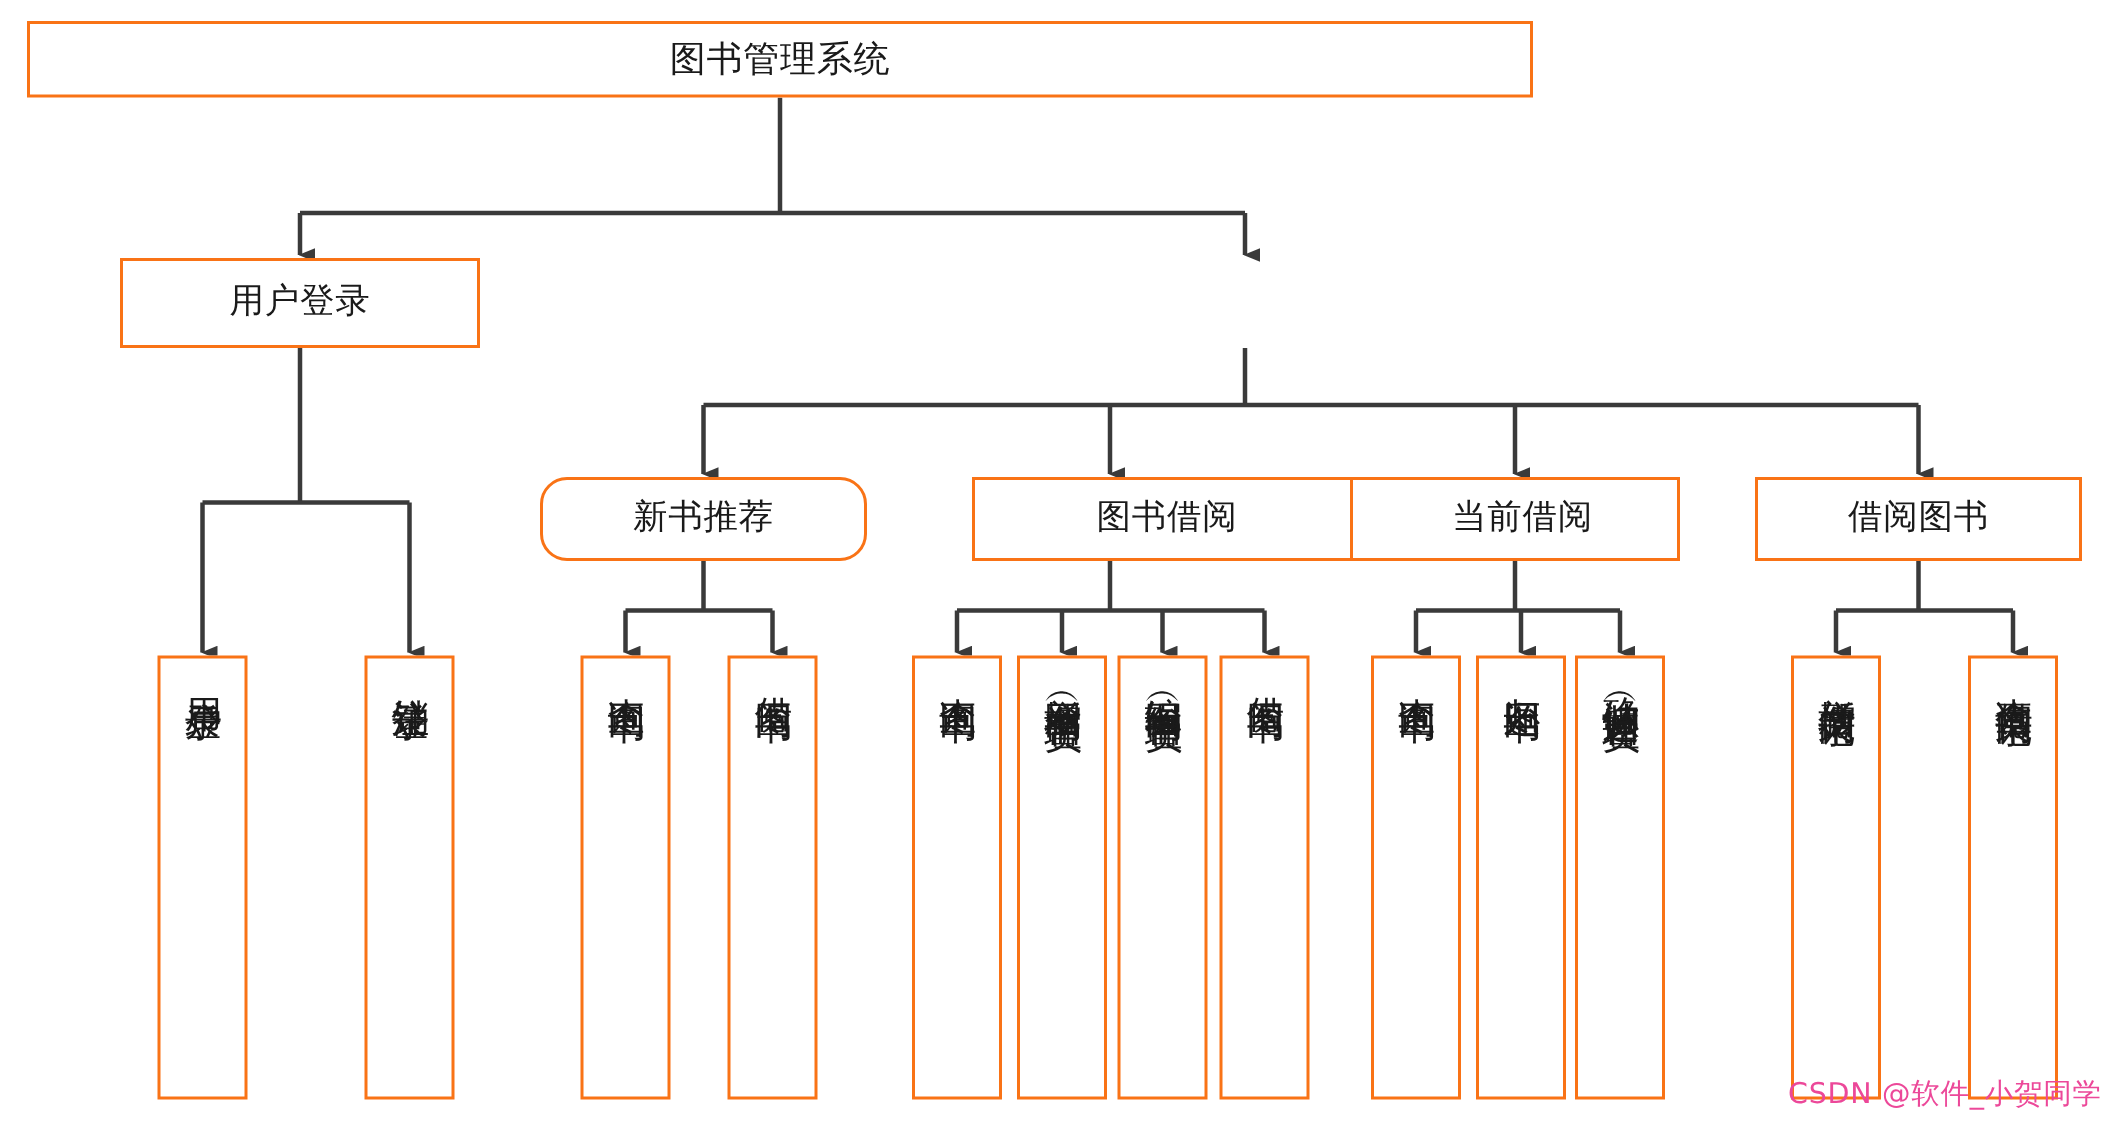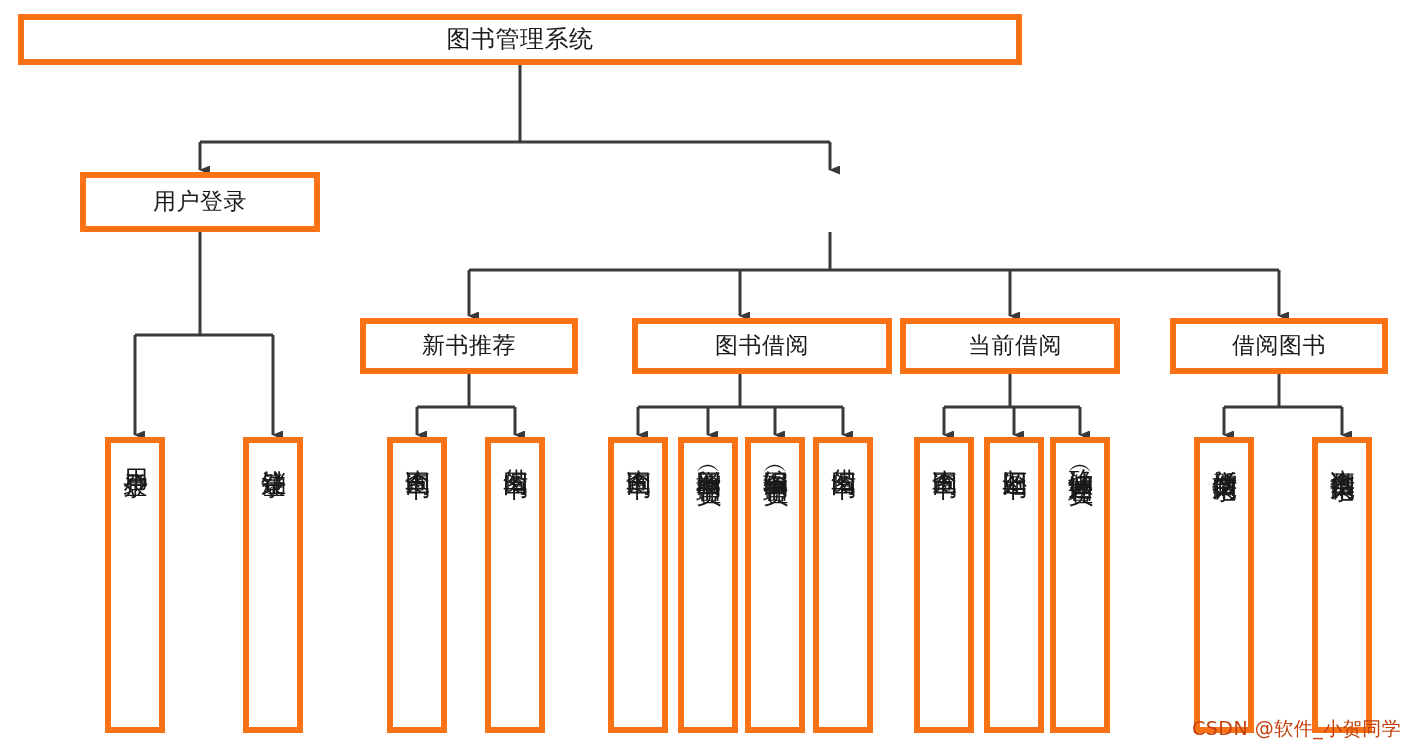--- a/index.html
+++ b/index.html
@@ -24,21 +24,21 @@
     position: absolute;
     left: 0;
     top: 0;
     width: 1405px;
     height: 747px;
     pointer-events: none;
   }
   .node {
     position: absolute;
     box-sizing: border-box;
-    border: 6px solid #f97316;
+    border: 2px solid #f97316;
     background: #ffffff;
     display: flex;
     align-items: center;
     justify-content: center;
     color: #1a1a1a;
     z-index: 2;
   }
   .node .label {
     display: block;
     text-align: center;
@@ -125,24 +125,24 @@
   </svg>
 
   <div class="node root horiz" id="node-root" style="left: 18px; top: 14px; width: 1004px; height: 51px;">
     <span class="label">图书管理系统</span>
   </div>
 
   <div class="node horiz" id="node-user_login" style="left: 80px; top: 172px; width: 240px; height: 60px;">
     <span class="label">用户登录</span>
   </div>
 
-  <div class="node horiz" id="node-new_book_rec" style="left: 360px; top: 318px; width: 218px; height: 56px;">
+  <div class="node horiz" id="node-new_book_rec" style="left: 360px; top: 318px; width: 218px; height: 56px; border-radius: 18px;">
     <span class="label">新书推荐</span>
   </div>
-  <div class="node horiz" id="node-book_borrow" style="left: 632px; top: 318px; width: 260px; height: 56px;">
+  <div class="node horiz" id="node-book_borrow" style="left: 648px; top: 318px; width: 260px; height: 56px;">
     <span class="label">图书借阅</span>
   </div>
   <div class="node horiz" id="node-current_borrow" style="left: 900px; top: 318px; width: 220px; height: 56px; padding-left: 10px;">
     <span class="label">当前借阅</span>
   </div>
   <div class="node horiz" id="node-borrow_record" style="left: 1170px; top: 318px; width: 218px; height: 56px;">
     <span class="label">借阅图书</span>
   </div>
 
   <div class="node leaf" id="node-leaf_user_login" style="left: 105px; top: 437px; width: 60px; height: 296px;">
@@ -178,14 +178,14 @@
   <div class="node leaf" id="node-leaf_confirm_return" style="left: 1050px; top: 437px; width: 60px; height: 296px;">
     <span class="label">确认归还（管理员）</span>
   </div>
   <div class="node leaf" id="node-leaf_add_record" style="left: 1194px; top: 437px; width: 60px; height: 296px;">
     <span class="label">新增借阅记录</span>
   </div>
   <div class="node leaf" id="node-leaf_query_record" style="left: 1312px; top: 437px; width: 60px; height: 296px;">
     <span class="label">查询借阅记录</span>
   </div>
 
-  <div class="watermark" id="watermark-el" style="left: 1192px; top: 716px; color: #c2410c;">CSDN @软件_小贺同学</div>
+  <div class="watermark" id="watermark-el" style="left: 1192px; top: 716px; color: #ec4899;">CSDN @软件_小贺同学</div>
 </div>
 
 </body></html>

